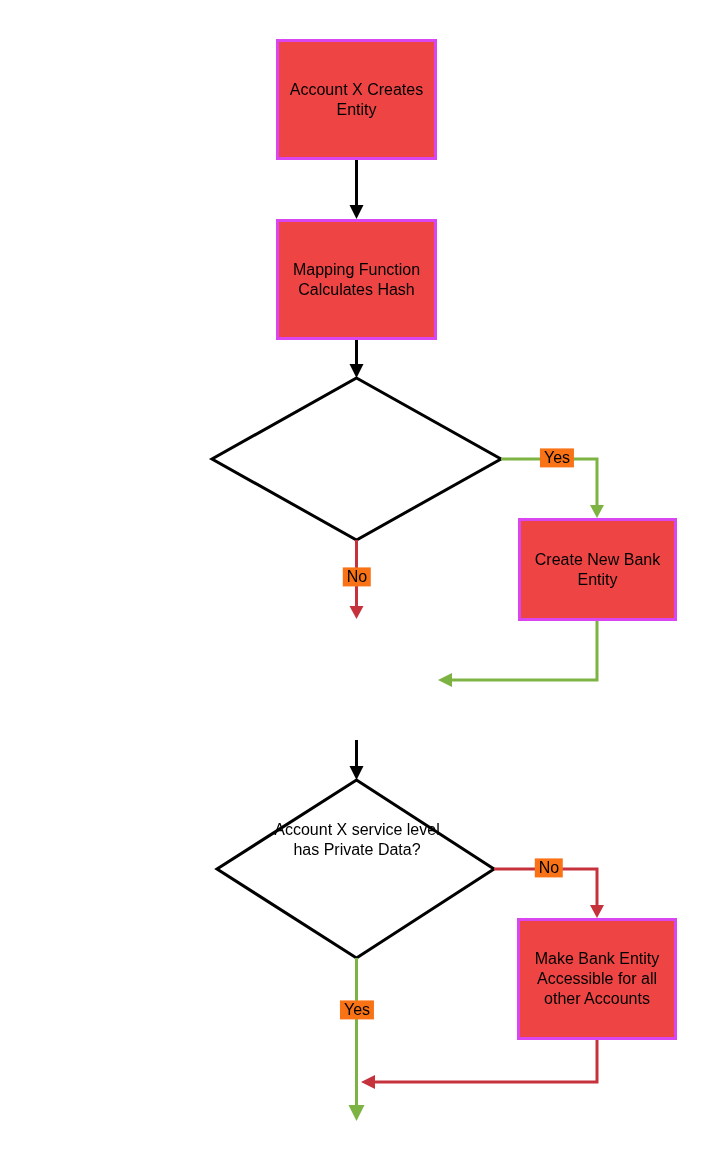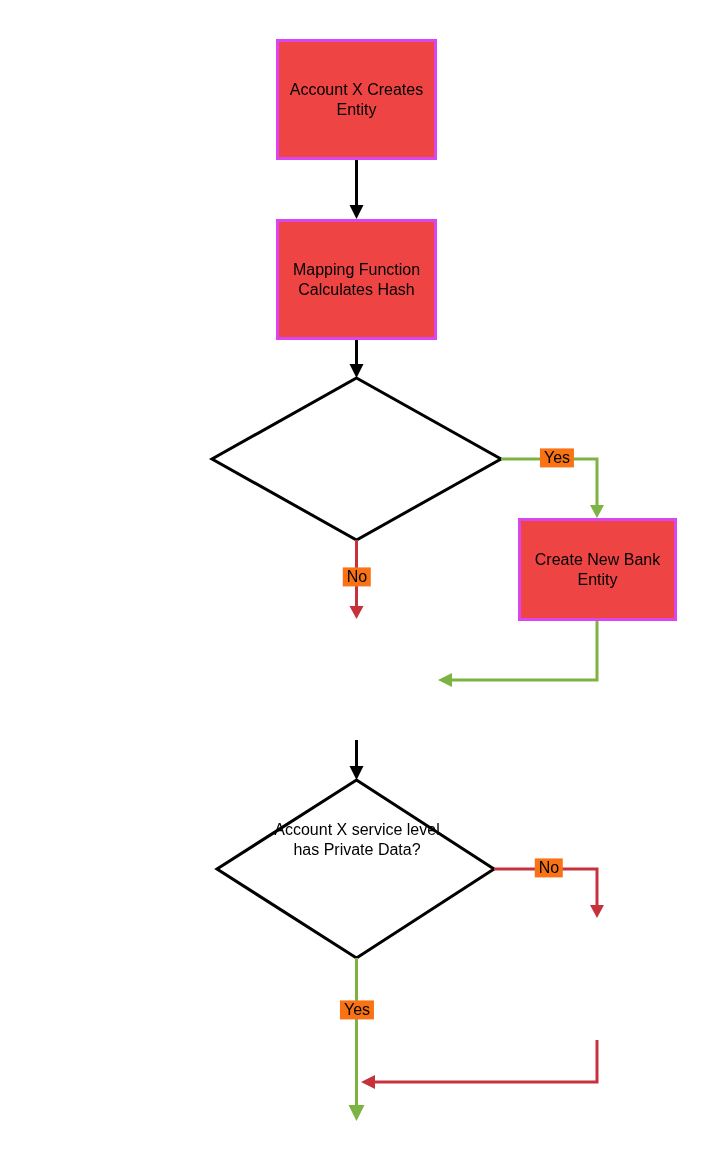--- a/index.html
+++ b/index.html
@@ -120,20 +120,23 @@
 
   <div class="node node-hash">
     <span>Mapping Function Calculates Hash</span>
   </div>
 
   <div class="node node-create">
     <span>Create New Bank Entity</span>
   </div>
 
 
+  <div class="node node-access-all">
+    <span>Make Bank Entity Accessible for all other Accounts</span>
+  </div>
 
   <div class="diamond-label diamond-label-2">Account X service level has Private Data?</div>
 
   <span class="edge-label edge-label-yes1">Yes</span>
   <span class="edge-label edge-label-no1">No</span>
   <span class="edge-label edge-label-no2">No</span>
   <span class="edge-label edge-label-yes2">Yes</span>
 
 </div>
 

